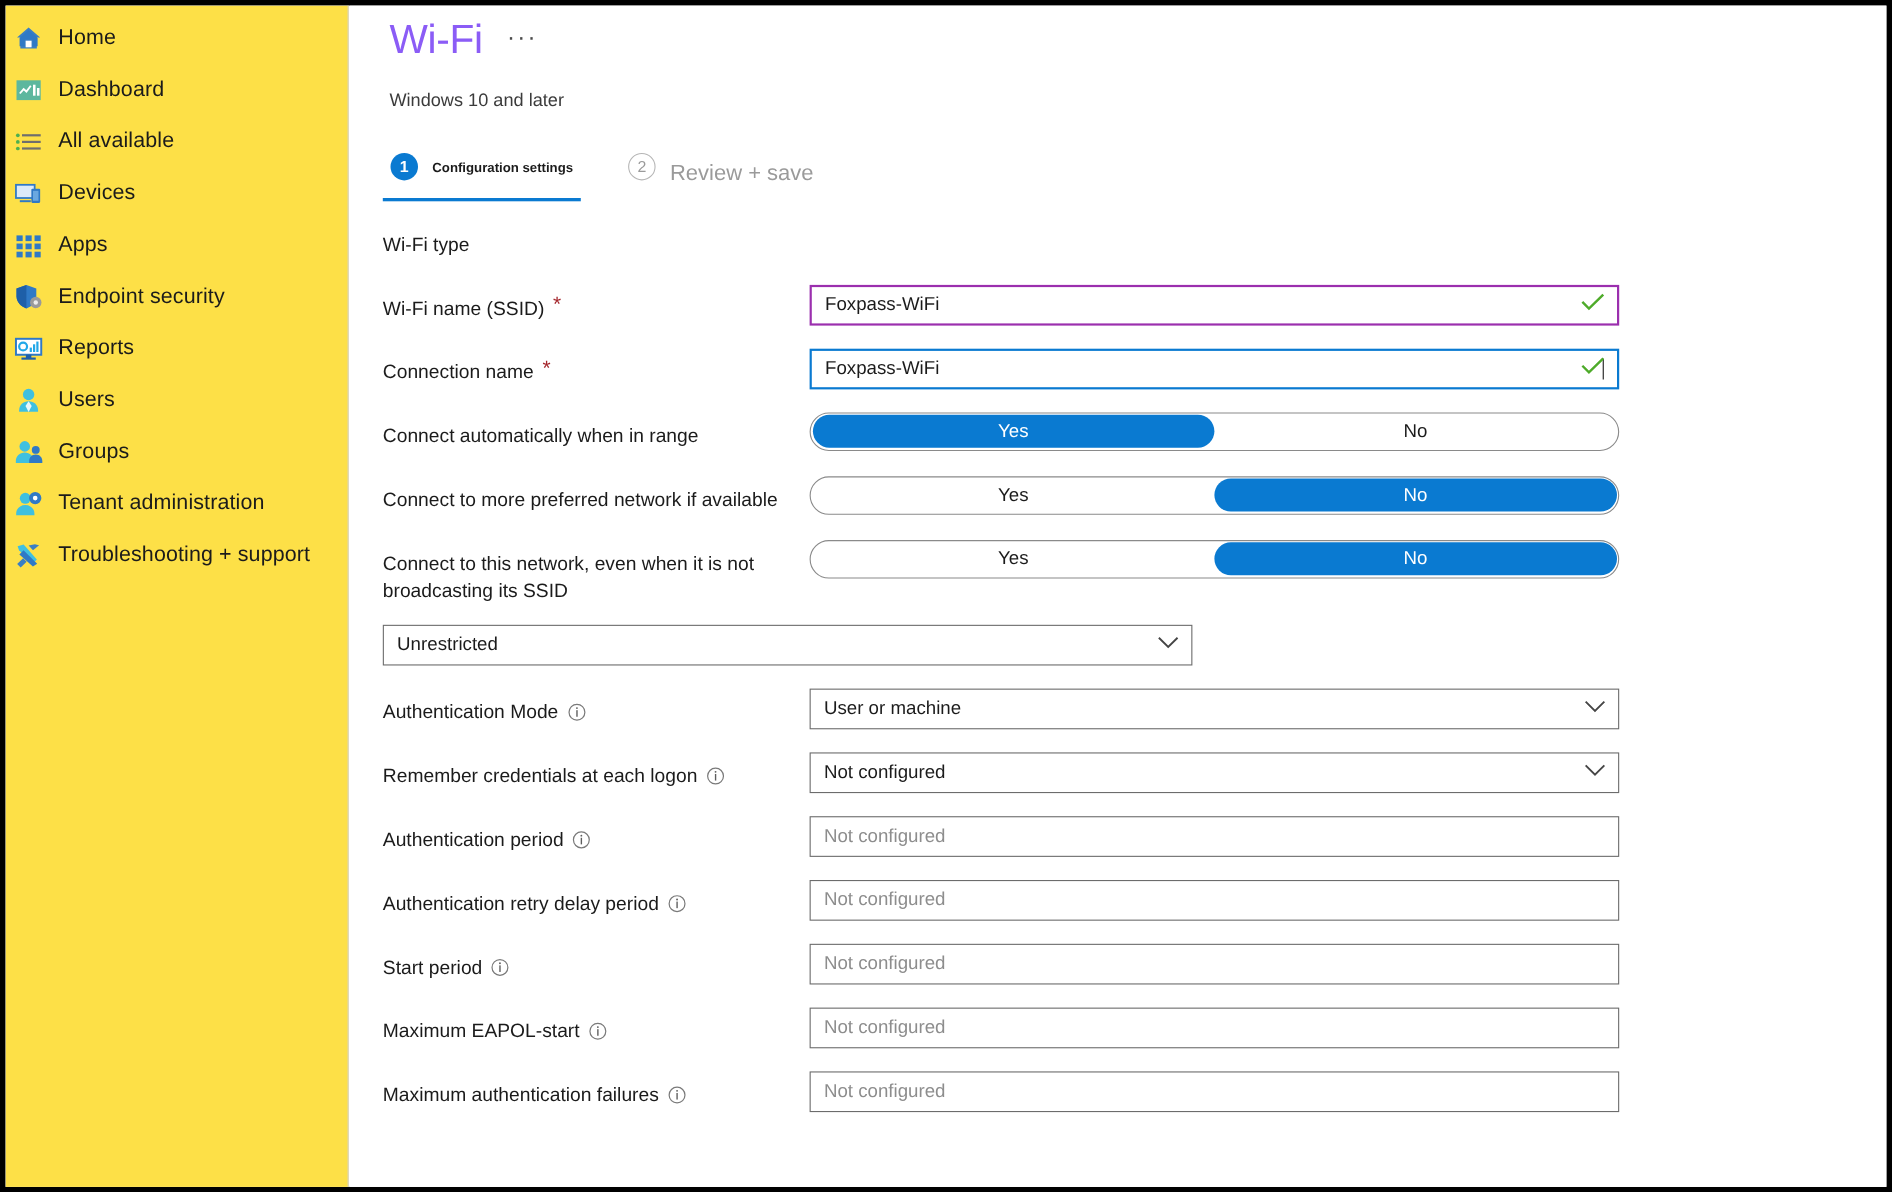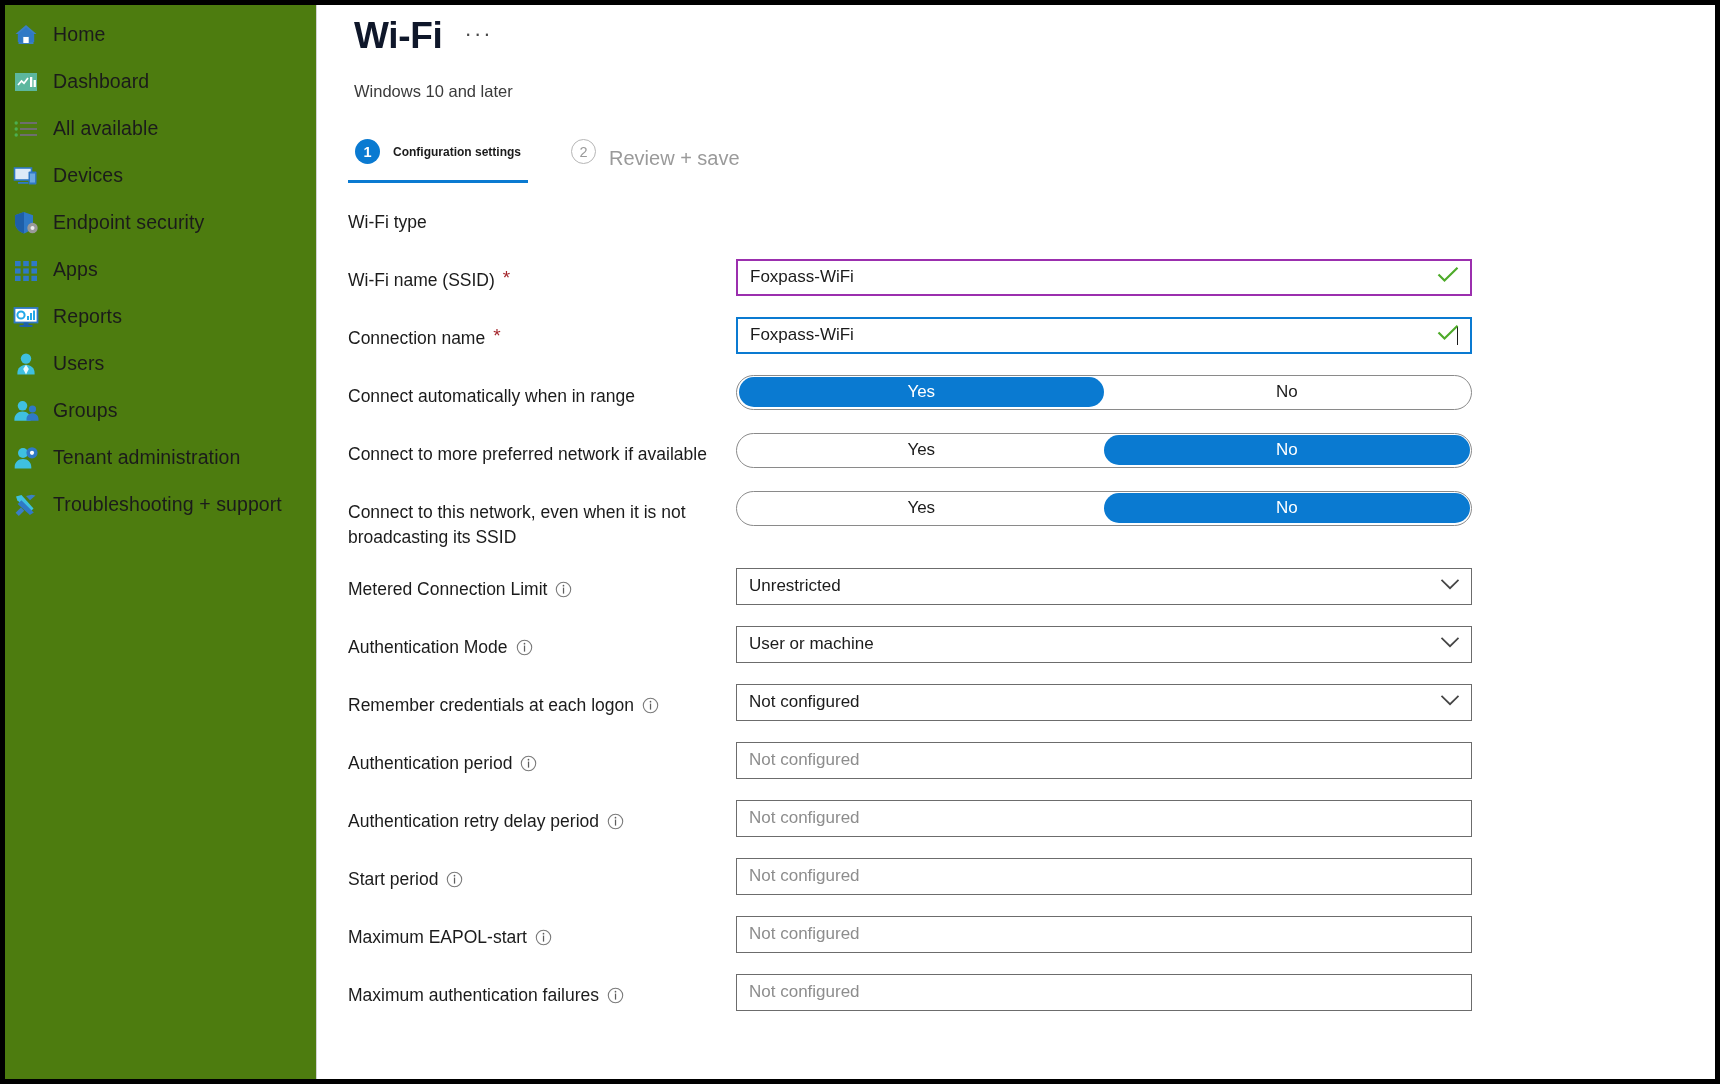--- a/index.html
+++ b/index.html
@@ -14,21 +14,21 @@
     position:relative;
     width:1720px; height:1084px;
     background:#ffffff;
     border:5px solid #000000;
     overflow:hidden;
   }
   
   .sidebar {
     position:absolute; left:0; top:0;
     width:312px; height:100%;
-    background:#4d7c0f;
+    background:#fde047;
     border-right:1px solid #d2d2d2;
     padding-top:6px;
   }
   .nav-item {
     display:flex; align-items:center;
     height:47px;
     padding-left:8px;
     gap:14px;
     cursor:pointer;
   }
@@ -43,21 +43,21 @@
   
   .main {
     position:absolute; left:313px; top:0; right:0; bottom:0;
     background:#ffffff;
     padding:0 0 0 0;
     overflow:hidden;
   }
   .page-head { padding:12px 0 0 36px; }
   .title-row { display:flex; align-items:flex-end; gap:22px; }
   .page-title {
-    font-size:37px; font-weight:bold; color:#0f172a;
+    font-size:37px; font-weight:normal; color:#8b5cf6;
     line-height:1.05; letter-spacing:-0.3px;
   }
   .ellipsis-btn {
     font-size:22px; color:#4a4a4a; letter-spacing:2px;
     padding-bottom:9px; cursor:pointer; user-select:none;
   }
   .page-sub {
     margin-top:26px;
     font-size:16.5px; color:#3b3b3b;
   }
@@ -183,31 +183,20 @@
       <div class="nav-item">
         <span>
           <svg xmlns="http://www.w3.org/2000/svg" viewBox="0 0 26 26" class="nav-ico">
             <rect x="1.5" y="5" width="17" height="12" fill="#dceaf8" stroke="#2f79c6" stroke-width="1.6"></rect>
             <rect x="5" y="19" width="10" height="1.8" fill="#2f79c6"></rect>
             <rect x="15.5" y="8.5" width="8" height="13" rx="1" fill="#2f79c6"></rect>
             <rect x="17" y="10.5" width="5" height="9" fill="#6aa8e0"></rect>
           </svg>
         </span>
         <span class="nav-label">Devices</span>
-      </div>
-      <div class="nav-item">
-        <span>
-          <svg xmlns="http://www.w3.org/2000/svg" viewBox="0 0 26 26" class="nav-ico">
-            <path d="M11 2 2 5.2v7.2c0 5.2 3.8 9.3 9 11 5.2-1.7 9-5.8 9-11V5.2z" fill="#2f79c6"></path>
-            <path d="M11 2 2 5.2v7.2c0 5.2 3.8 9.3 9 11z" fill="#1e5fa8"></path>
-            <circle cx="19.5" cy="18" r="5.2" fill="#9a9a9a"></circle>
-            <circle cx="19.5" cy="18" r="2" fill="#ececec"></circle>
-          </svg>
-        </span>
-        <span class="nav-label">Endpoint security</span>
       </div>
       <div class="nav-item">
         <span>
           <svg xmlns="http://www.w3.org/2000/svg" viewBox="0 0 26 26" class="nav-ico">
             <g fill="#2f79c6">
               <rect x="2" y="4" width="5.6" height="5.2"></rect>
               <rect x="10.2" y="4" width="5.6" height="5.2"></rect>
               <rect x="18.4" y="4" width="5.6" height="5.2"></rect>
               <rect x="2" y="11.4" width="5.6" height="5.2"></rect>
               <rect x="10.2" y="11.4" width="5.6" height="5.2"></rect>
@@ -216,20 +205,31 @@
               <rect x="10.2" y="18.8" width="5.6" height="5.2"></rect>
               <rect x="18.4" y="18.8" width="5.6" height="5.2"></rect>
             </g>
           </svg>
         </span>
         <span class="nav-label">Apps</span>
       </div>
       <div class="nav-item">
         <span>
           <svg xmlns="http://www.w3.org/2000/svg" viewBox="0 0 26 26" class="nav-ico">
+            <path d="M11 2 2 5.2v7.2c0 5.2 3.8 9.3 9 11 5.2-1.7 9-5.8 9-11V5.2z" fill="#2f79c6"></path>
+            <path d="M11 2 2 5.2v7.2c0 5.2 3.8 9.3 9 11z" fill="#1e5fa8"></path>
+            <circle cx="19.5" cy="18" r="5.2" fill="#9a9a9a"></circle>
+            <circle cx="19.5" cy="18" r="2" fill="#ececec"></circle>
+          </svg>
+        </span>
+        <span class="nav-label">Endpoint security</span>
+      </div>
+      <div class="nav-item">
+        <span>
+          <svg xmlns="http://www.w3.org/2000/svg" viewBox="0 0 26 26" class="nav-ico">
             <rect x="1.5" y="4" width="23" height="14.5" fill="#ffffff" stroke="#2f79c6" stroke-width="1.8"></rect>
             <circle cx="8" cy="11" r="3.6" fill="none" stroke="#22a8e8" stroke-width="2"></circle>
             <rect x="14" y="12" width="2" height="4" fill="#22a8e8"></rect>
             <rect x="17" y="9" width="2" height="7" fill="#22a8e8"></rect>
             <rect x="20" y="6.5" width="2" height="9.5" fill="#22a8e8"></rect>
             <rect x="10.5" y="18.5" width="5" height="3" fill="#1e5fa8"></rect>
             <rect x="6.5" y="21" width="13" height="2" fill="#1e5fa8"></rect>
           </svg>
         </span>
         <span class="nav-label">Reports</span>
@@ -362,28 +362,20 @@
             <span class="txt">Connect to this network, even when it is not broadcasting its SSID</span>
           </div>
           <div class="ctl">
             <div class="toggle">
               <div class="half">Yes</div>
               <div class="half on">No</div>
             </div>
           </div>
         </div>
         <div class="row">
-          <div class="lbl">
-            <span class="txt">Metered Connection Limit</span>
-            <span class="info-ico"><svg width="17" height="17" viewBox="0 0 17 17">
-                <circle cx="8.5" cy="8.5" r="7.2" fill="none" stroke="#7a7a7a" stroke-width="1.1"></circle>
-                <circle cx="8.5" cy="4.7" r="0.85" fill="#5d5d5d"></circle>
-                <rect x="7.9" y="6.6" width="1.25" height="6" fill="#5d5d5d"></rect>
-              </svg></span>
-          </div>
           <div class="ctl">
             <div class="fld">
               <span class="val">Unrestricted</span>
               <span class="chev"><svg width="20" height="13" viewBox="0 0 20 13">
                   <path d="M1.5 1.8 10 10.2 18.5 1.8" fill="none" stroke="#454545" stroke-width="1.7"></path>
                 </svg></span>
             </div>
           </div>
         </div>
         <div class="row">

